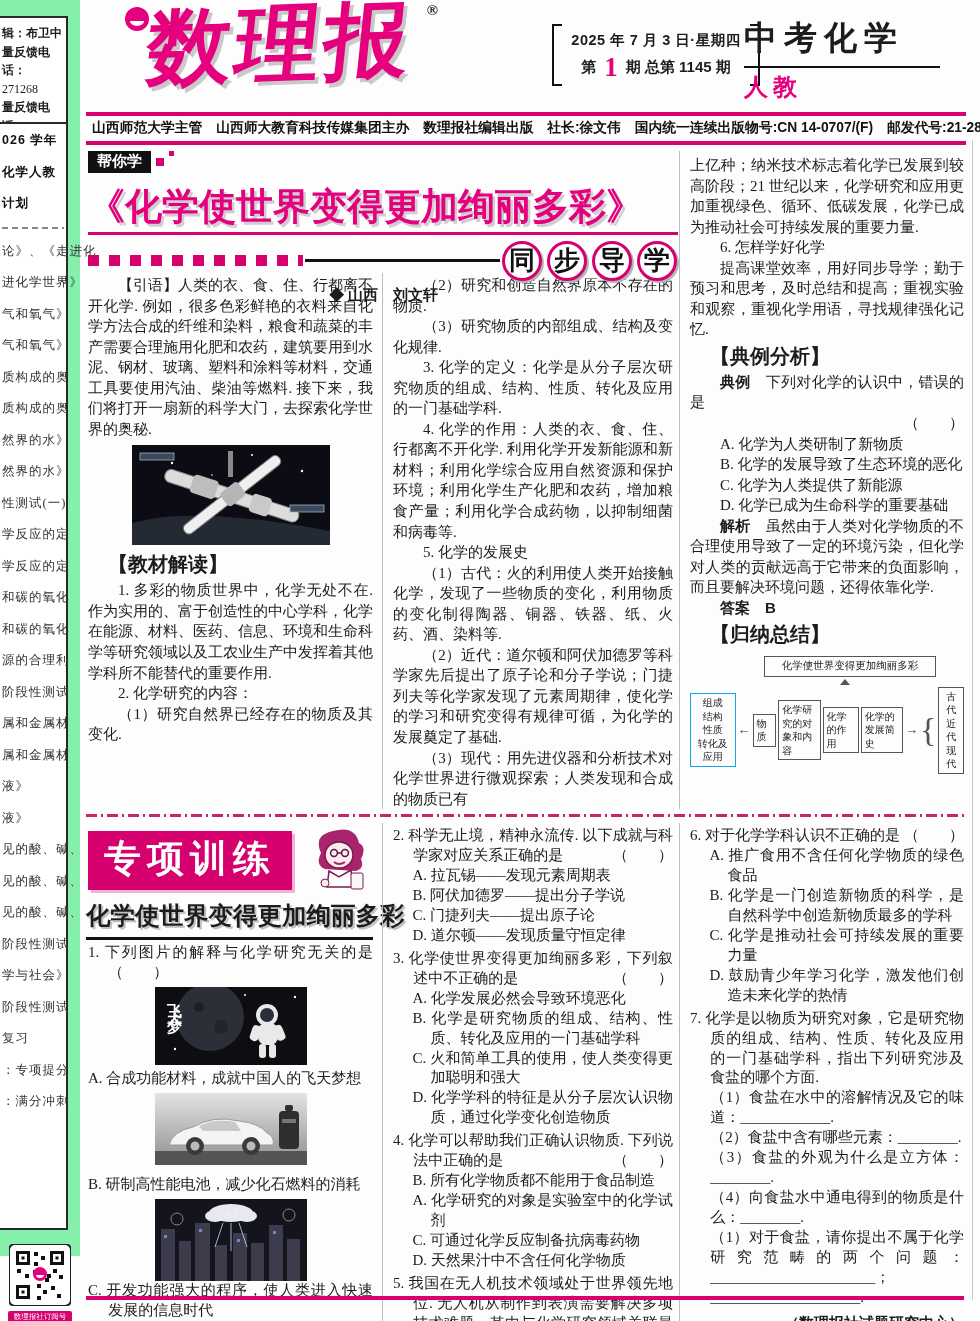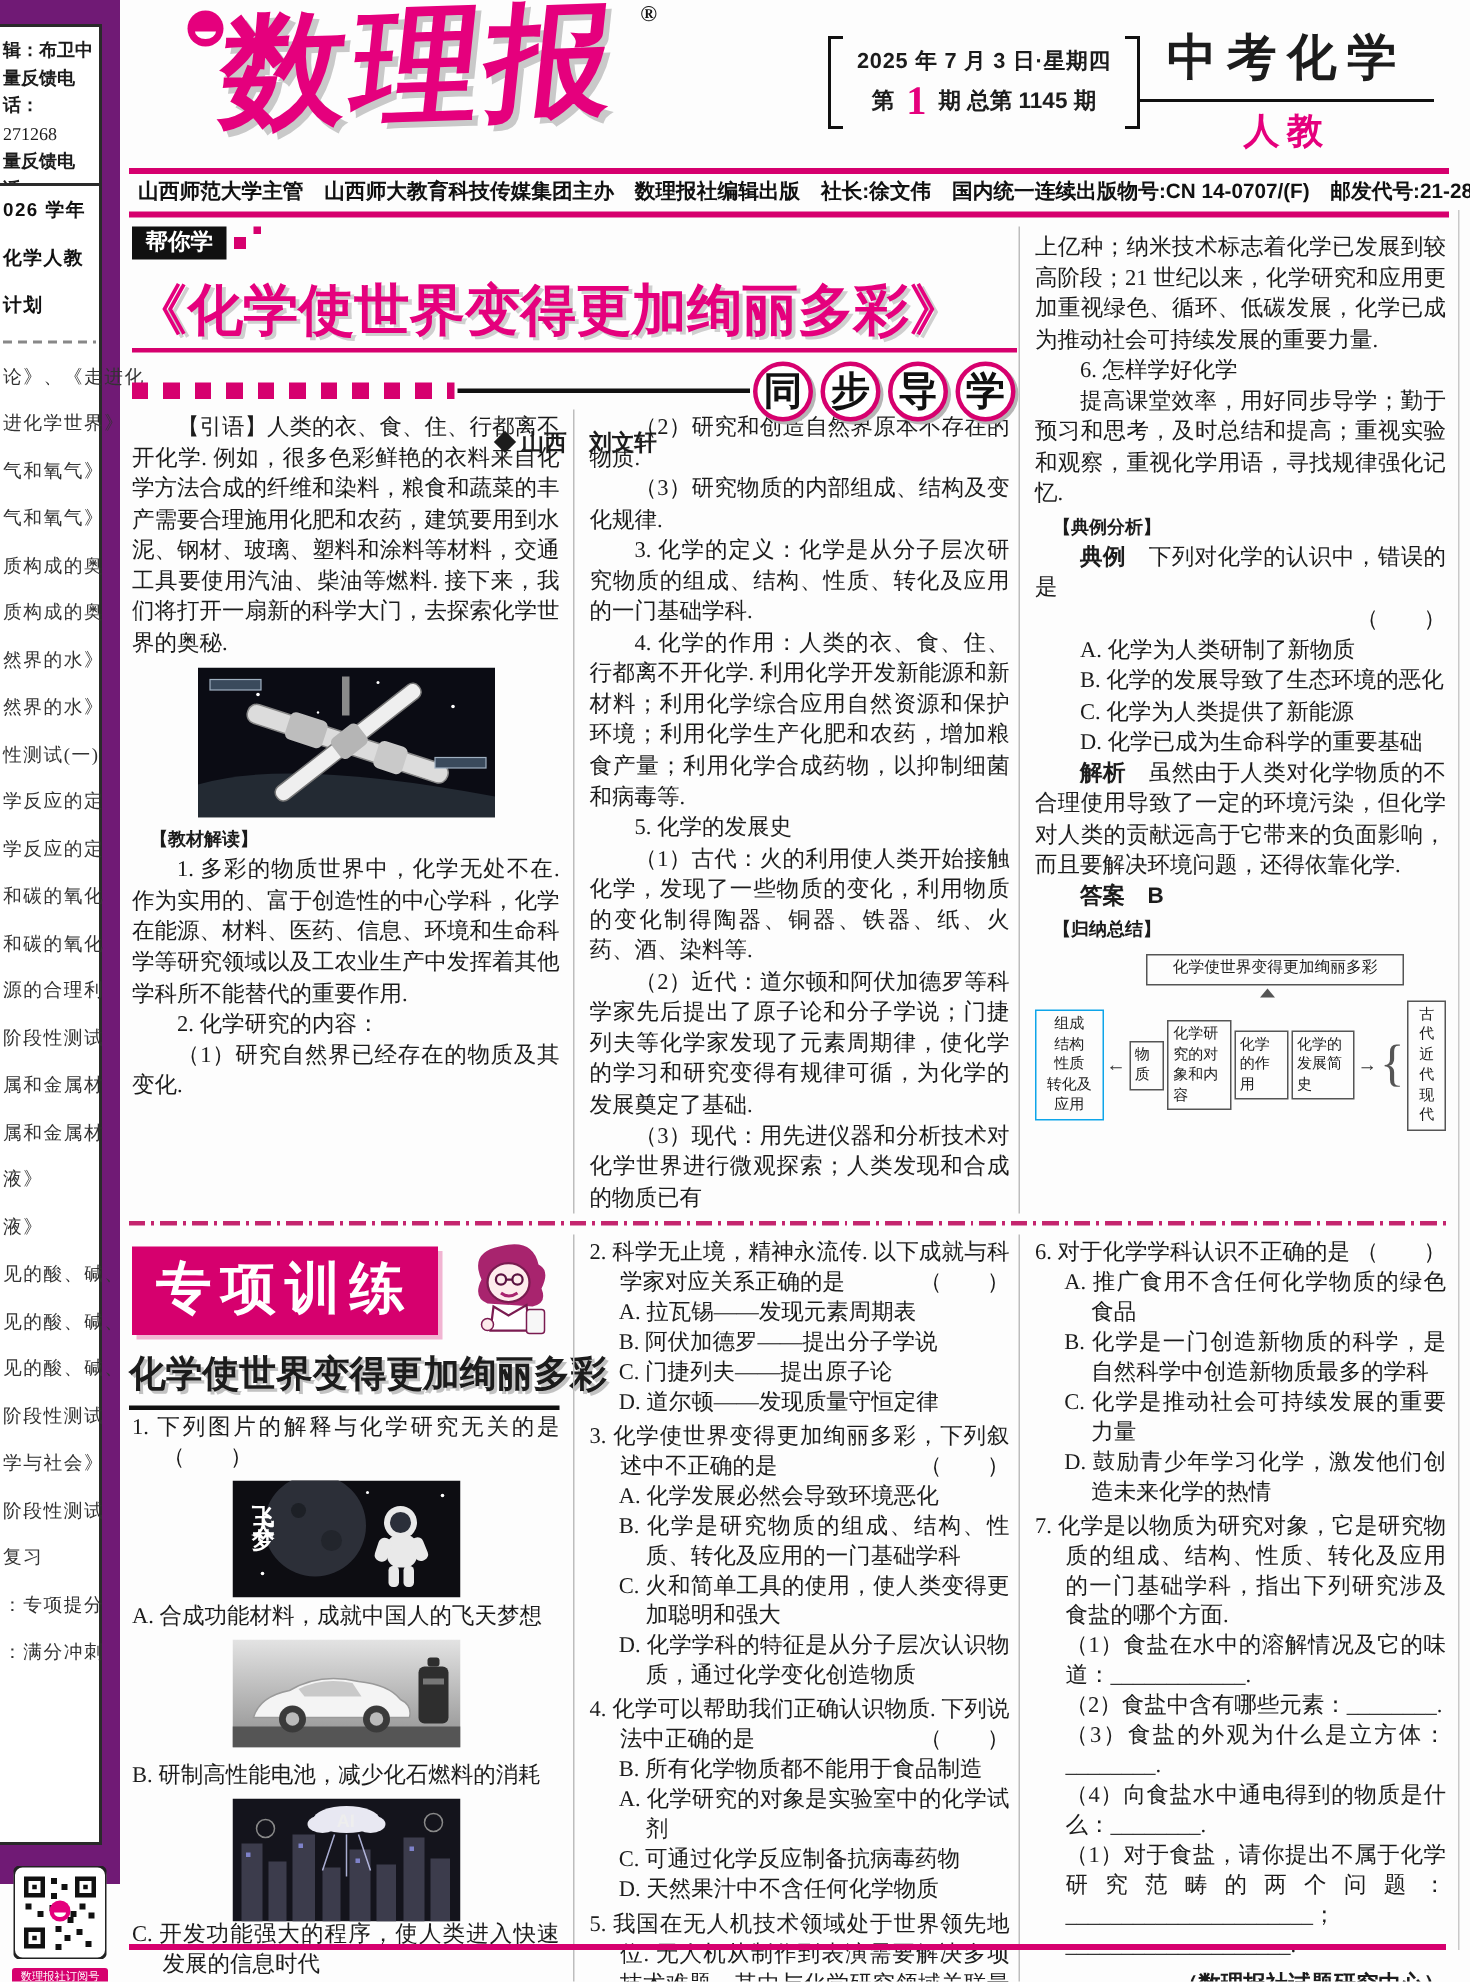--- a/index.html
+++ b/index.html
@@ -3,21 +3,21 @@
 <meta charset="utf-8">
 <style>
   * { box-sizing: border-box; }
   html,body { margin:0; padding:0; }
   body {
     width:980px; height:1321px; position:relative; overflow:hidden;
     background:#fdfdfd; color:#1c1c1c;
     font-family:"Liberation Serif", serif;
   }
   
-  .sidebar { position:absolute; left:0; top:0; width:80px; height:1256px; background:#701a75; }
+  .sidebar { position:absolute; left:0; top:0; width:80px; height:1256px; background:#86efac; }
   .contact-box {
     position:absolute; left:-30px; top:16px; width:98px; border:2px solid #2a2a2a;
     padding:6px 2px 6px 30px; font-family:"Liberation Sans", sans-serif;
     font-size:12px; line-height:1.55; font-weight:bold; background:#fff;
   }
   .contact-box .num { font-weight:normal; font-family:"Liberation Serif", serif; }
   .toc-box {
     position:absolute; left:-30px; top:122px; width:98px; height:1108px;
     border:2px solid #2a2a2a; padding:8px 2px 0 30px; background:#fff;
     font-size:12.5px; color:#333;
@@ -46,21 +46,21 @@
     position:absolute; left:466px; top:24px; width:208px; height:62px;
     font-family:"Liberation Sans", sans-serif; text-align:center; padding-top:7px;
   }
   .brk { position:absolute; top:0; bottom:0; width:10px; border:2.5px solid #111; }
   .brk.l { left:0;  border-right:none; }
   .brk.r { right:0; border-left:none;  }
   .date-l1 { font-size:14.5px; font-weight:bold; letter-spacing:0.5px; }
   .date-l2 { font-size:15px; font-weight:bold; margin-top:2px; }
   .issue-no { color:#e5007d; font-size:27px; font-weight:bold; font-family:"Liberation Serif", serif;
     vertical-align:-4px; padding:0 8px; }
-  .edition { position:absolute; right:10px; top:16px; width:196px; text-align:center; }
+  .edition { position:absolute; right:26px; top:16px; width:196px; }
   .edition-title { font-size:33px; font-weight:bold; letter-spacing:7px;
     border-bottom:2.5px solid #111; padding-bottom:5px; }
   .edition-sub { color:#e5007d; font-size:24px; font-weight:bold; letter-spacing:5px; margin-top:3px; }
   .band-bar { height:4px; background:#d6006e; }
   .info-text { font-family:"Liberation Sans", sans-serif; font-weight:bold; font-size:13.8px;
     padding:3px 6px 4px; white-space:nowrap; color:#111; }
   
   .top-zone { display:flex; margin-top:6px; }
   .left-zone { width:593px; }
   .feature-hdr { position:relative; height:122px; padding-left:2px; }
@@ -85,21 +85,21 @@
     font-family:"Liberation Sans", sans-serif;
   }
   .byline { text-align:center; font-size:15px; font-weight:bold; margin-top:5px; }
   
   .cols12 { display:flex; }
   .colA { width:296px; padding:2px 9px 0 2px; }
   .colB { width:297px; padding:2px 6px 0 10px; border-left:1px solid #bdbdbd; }
   .col3 { width:287px; padding:4px 2px 0 10px; border-left:1px solid #bdbdbd; }
   .art p { margin:0; font-size:15px; line-height:1.37; text-align:justify; text-indent:2em; }
   .art .noind { text-indent:0; }
-  .sec-head { font-family:"Liberation Sans", sans-serif; font-weight:bold; font-size:12px;
+  .sec-head { font-family:"Liberation Sans", sans-serif; font-weight:bold; font-size:20px;
     margin:3px 0 2px; text-indent:1em; }
   .inline-b { font-family:"Liberation Sans", sans-serif; font-weight:bold; }
   .paren-r { float:right; }
   figure { margin:6px auto; }
   .fig-space { width:198px; height:100px; }
   
   .diagram { margin-top:8px; font-size:10px; line-height:1.35; }
   .diag-title { width:172px; margin:0 0 2px 74px; border:1px solid #555; text-align:center;
     padding:2px 2px; font-size:10.5px; }
   .diag-connector { width:0; height:0; margin:0 0 2px 150px;

